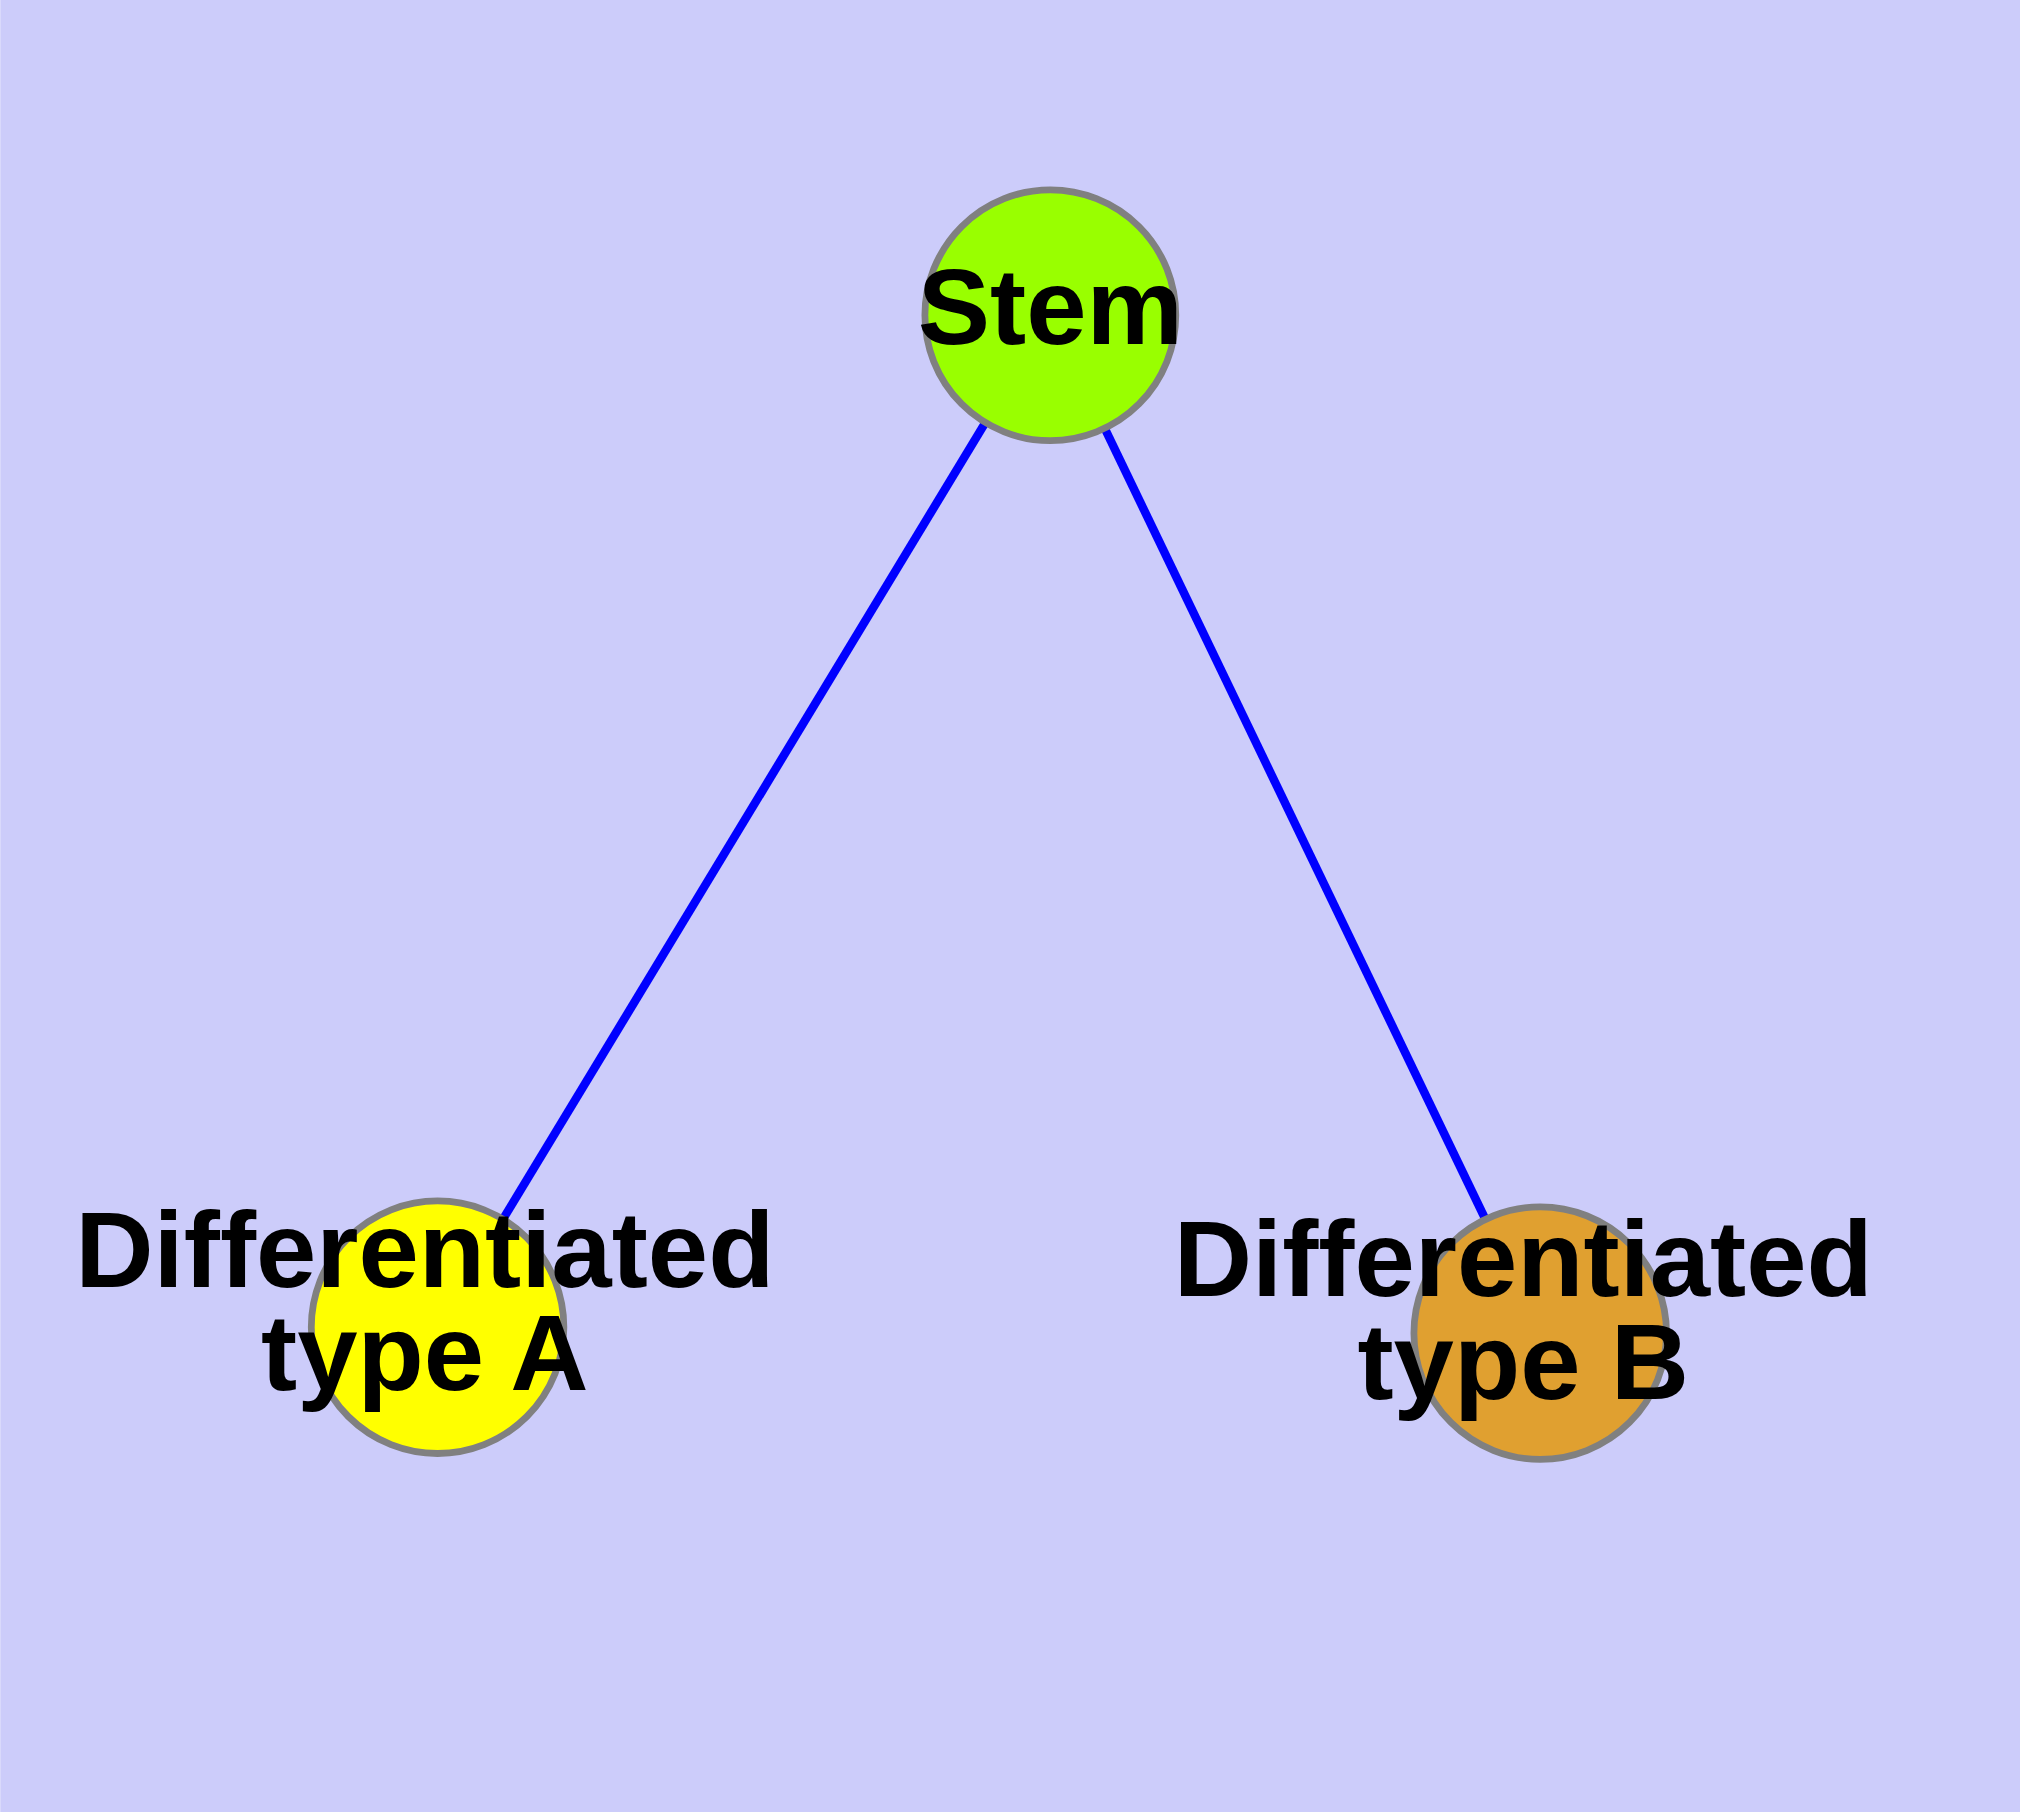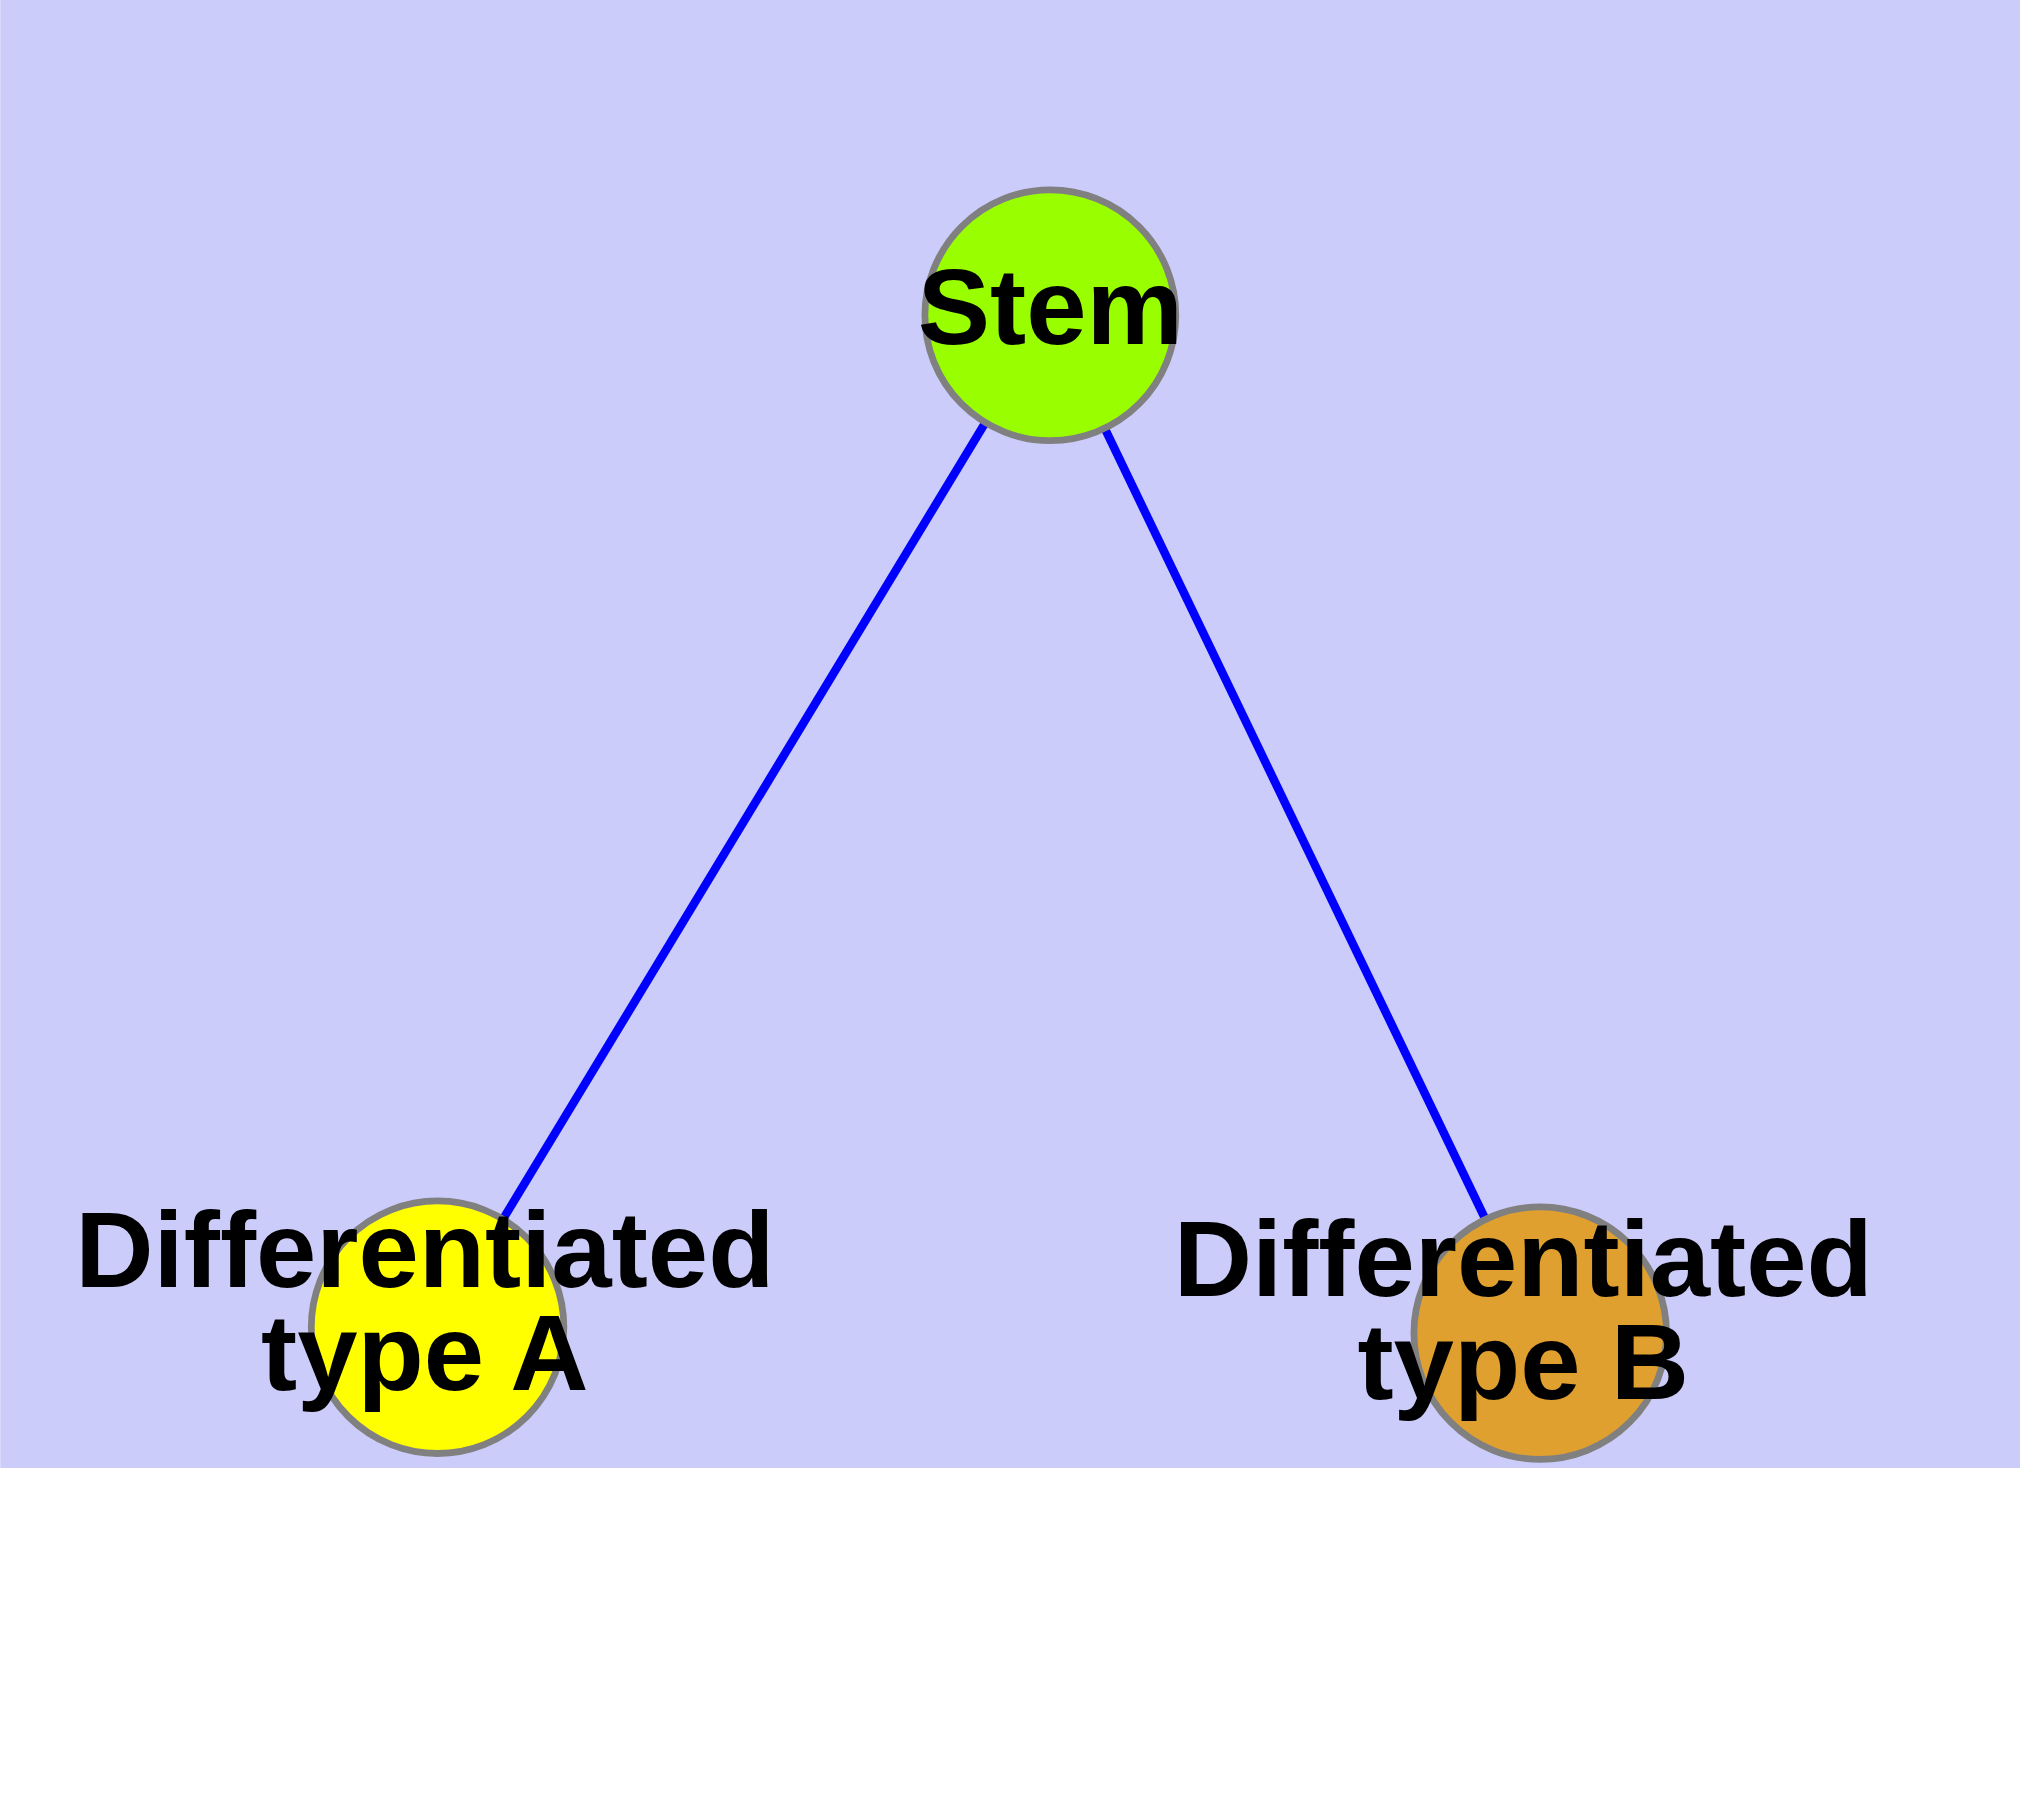--- a/index.html
+++ b/index.html
@@ -26,21 +26,21 @@
     font-family: "Liberation Sans", sans-serif;
     font-weight: bold;
     fill: #000000;
     text-anchor: middle;
     dominant-baseline: middle;
   }
 </style>
 </head>
 <body>
 
-<div id="canvas" style="width: 2021px; height: 1468px;">
+<div id="canvas" style="width: 2021px; height: 1812px;">
   <svg id="graph-svg" viewBox="0 0 2384 2138" style="width: 2021px; height: 1812px;">
 
     <rect id="bg-rect" x="0" y="0" width="2384" height="2138" fill="#ccccfa"></rect>
 
     <g id="edges-layer">
       <line id="edge-0" x1="1239" y1="372" x2="516" y2="1566" stroke="#0000ff" stroke-width="10" stroke-linecap="butt"></line>
       <line id="edge-1" x1="1239" y1="372" x2="1817" y2="1573" stroke="#0000ff" stroke-width="10" stroke-linecap="butt"></line>
     </g>
 
     <g id="nodes-layer">

